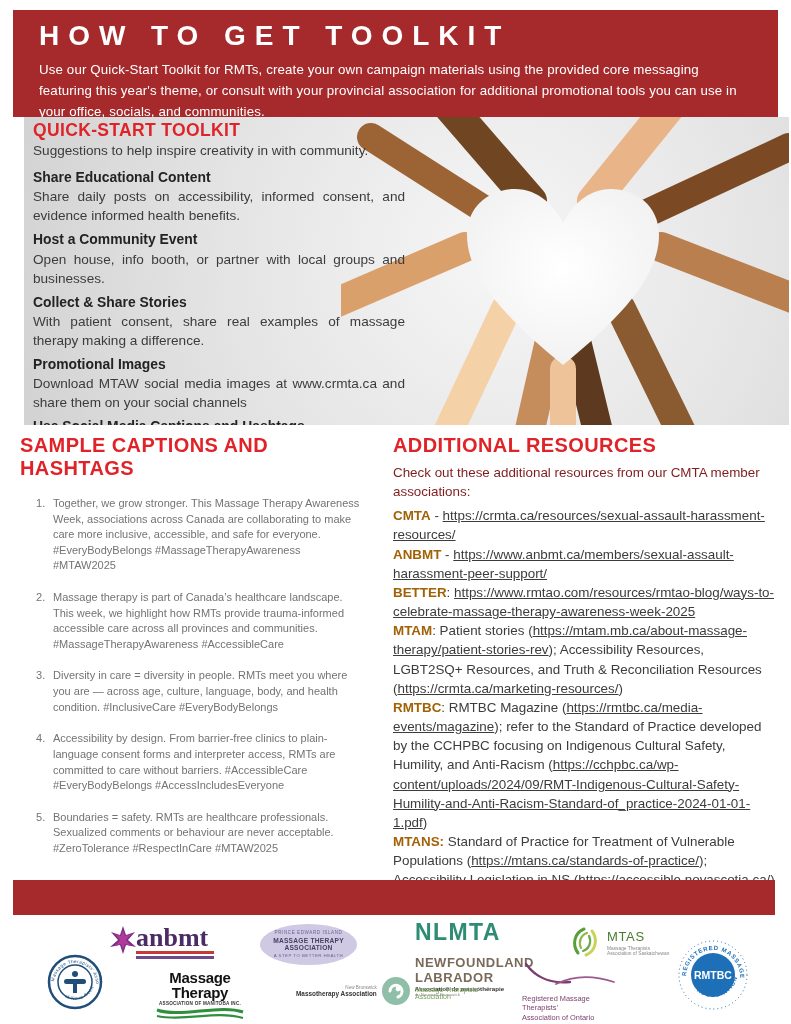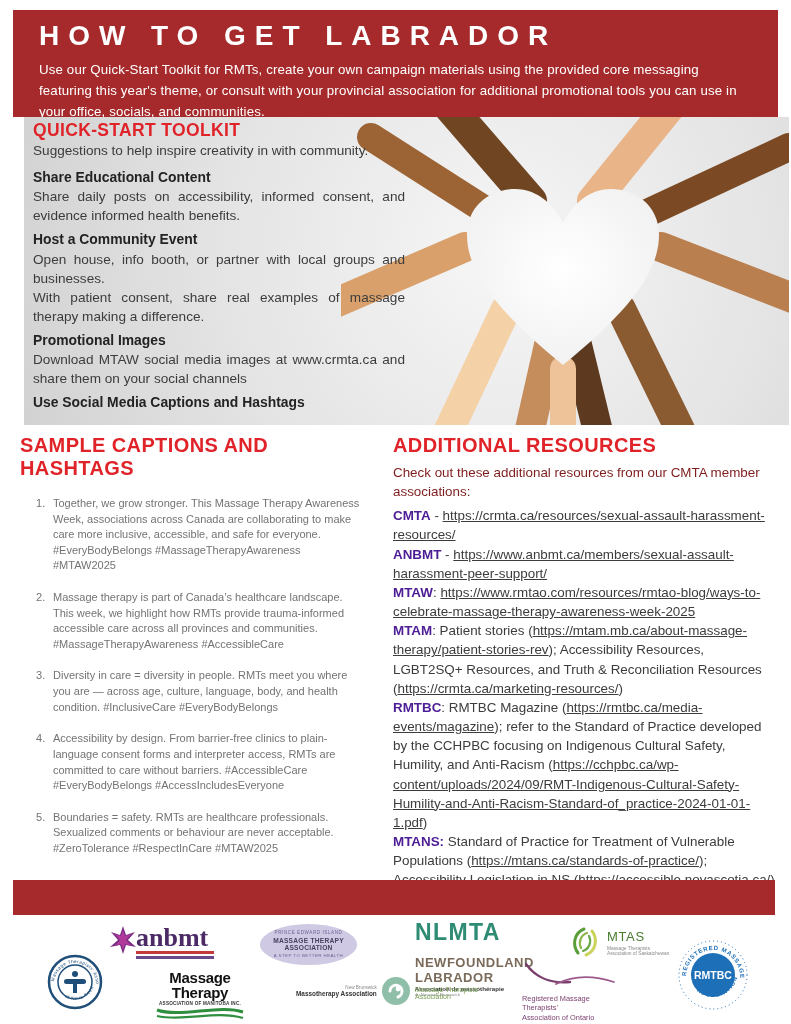--- a/index.html
+++ b/index.html
@@ -23,21 +23,21 @@
   
   .cols{position:absolute;left:13px;top:434px;width:765px;display:flex;gap:14px;}
   .col-left{width:366px;box-sizing:border-box;padding-left:7px;}
   .col-right{width:384px;box-sizing:border-box;}
   .sec-heading{color:#e02329;font-size:20px;font-weight:800;letter-spacing:0.02em;margin:0 0 6px 0;}
   ol.captions{margin:0;padding:0;list-style:none;counter-reset:cap;}
   ol.captions li{counter-increment:cap;position:relative;padding-left:17px;color:#737373;font-size:11px;line-height:1.42;margin:16px;}
   ol.captions li::before{content:counter(cap) ".";position:absolute;left:0;top:0;}
   .res-intro{color:#7f1d1d;font-size:13.4px;line-height:1.43;margin:0 0 5px 0;}
   .res-entry{color:#3c3c3c;font-size:13.4px;line-height:1.43;margin:0;word-wrap:break-word;}
-  .seg-b{font-weight:bold;color:#4c1d95;}
+  .seg-b{font-weight:bold;color:#a16207;}
   .seg-link{color:#3c3c3c;text-decoration:underline;cursor:pointer;}
 
   
   .bottom-bar{position:absolute;left:13px;top:880px;width:762px;height:35px;background:#a62a2c;}
 
   
   .footer{position:absolute;left:0;top:916px;width:791px;height:108px;background:#fff;}
   .logo{position:absolute;}
   .logo-anbmt{left:110px;top:10px;display:flex;align-items:flex-start;}
   .anbmt-word{font-family:"Liberation Serif",serif;font-weight:bold;color:#4b2a66;font-size:26px;line-height:0.9;}
@@ -70,21 +70,21 @@
   .rmtao-text{color:#7b3f6e;font-size:7.4px;line-height:1.25;margin-top:2px;}
   .logo-rmtbc{left:676px;top:22px;}
   .logo-mtans{left:47px;top:38px;}
 </style>
 </head>
 <body>
 
 <div class="page">
 
   <div class="banner">
-    <h1>HOW TO GET LABRADOR</h1>
+    <h1>HOW TO GET TOOLKIT</h1>
     <p>Use our Quick-Start Toolkit for RMTs, create your own campaign materials using the provided core messaging featuring this year's theme, or consult with your provincial association for additional promotional tools you can use in your office, socials, and communities.</p>
   </div>
 
   <div class="hero">
     <svg class="hands-svg" viewBox="0 0 448 308" aria-hidden="true">
       <defs>
         <radialGradient id="heartGlow" cx="50%" cy="45%" r="65%">
           <stop offset="0%" stop-color="#ffffff"></stop>
           <stop offset="100%" stop-color="#f0f0f0"></stop>
         </radialGradient>
@@ -106,20 +106,21 @@
     </svg>
 
     <div class="toolkit">
       <p class="toolkit-heading">QUICK-START TOOLKIT</p>
       <p class="toolkit-intro">Suggestions to help inspire creativity in with community.</p>
 
       <p class="tk-title">Share Educational Content</p>
       <p class="tk-body">Share daily posts on accessibility, informed consent, and evidence informed health benefits.</p>
       <p class="tk-title">Host a Community Event</p>
       <p class="tk-body">Open house, info booth, or partner with local groups and businesses.</p>
+      <p class="tk-title">Collect &amp; Share Stories</p>
       <p class="tk-body">With patient consent, share real examples of massage therapy making a difference.</p>
       <p class="tk-title">Promotional Images</p>
       <p class="tk-body">Download MTAW social media images at www.crmta.ca and share them on your social channels</p>
       <p class="tk-title">Use Social Media Captions and Hashtags</p>
 
     </div>
   </div>
 
   <div class="cols">
     <div class="col-left">
@@ -131,21 +132,21 @@
         <li>Accessibility by design. From barrier-free clinics to plain-language consent forms and interpreter access, RMTs are committed to care without barriers. #AccessibleCare #EveryBodyBelongs #AccessIncludesEveryone</li>
         <li>Boundaries = safety. RMTs are healthcare professionals. Sexualized comments or behaviour are never acceptable. #ZeroTolerance #RespectInCare #MTAW2025</li>
       </ol>
     </div>
 
     <div class="col-right">
       <p class="sec-heading">ADDITIONAL RESOURCES</p>
       <p class="res-intro">Check out these additional resources from our CMTA member associations:</p>
       <p class="res-entry"><span class="seg-b">CMTA</span><span> - </span><span class="seg-link">https://crmta.ca/resources/sexual-assault-harassment-resources/</span></p>
       <p class="res-entry"><span class="seg-b">ANBMT</span><span> -  </span><span class="seg-link">https://www.anbmt.ca/members/sexual-assault-harassment-peer-support/</span></p>
-      <p class="res-entry"><span class="seg-b">MTAW</span><span>: </span><span class="seg-link">https://www.rmtao.com/resources/rmtao-blog/ways-to-celebrate-massage-therapy-awareness-week-2025</span></p>
+      <p class="res-entry"><span class="seg-b">BETTER</span><span>: </span><span class="seg-link">https://www.rmtao.com/resources/rmtao-blog/ways-to-celebrate-massage-therapy-awareness-week-2025</span></p>
       <p class="res-entry"><span class="seg-b">MTAM</span><span>: Patient stories (</span><span class="seg-link">https://mtam.mb.ca/about-massage-therapy/patient-stories-rev</span><span>); Accessibility Resources, LGBT2SQ+ Resources, and Truth &amp; Reconciliation Resources (</span><span class="seg-link">https://crmta.ca/marketing-resources/</span><span>)</span></p>
       <p class="res-entry"><span class="seg-b">RMTBC</span><span>: RMTBC Magazine (</span><span class="seg-link">https://rmtbc.ca/media-events/magazine</span><span>); refer to the Standard of Practice developed by the CCHPBC focusing on Indigenous Cultural Safety, Humility, and Anti-Racism  (</span><span class="seg-link">https://cchpbc.ca/wp-content/uploads/2024/09/RMT-Indigenous-Cultural-Safety-Humility-and-Anti-Racism-Standard-of_practice-2024-01-01-1.pdf</span><span>)</span></p>
       <p class="res-entry"><span class="seg-b">MTANS:</span><span> Standard of Practice for Treatment of Vulnerable Populations (</span><span class="seg-link">https://mtans.ca/standards-of-practice/</span><span>); Accessibility Legislation in NS (</span><span class="seg-link">https://accessible.novascotia.ca/</span><span>)</span></p>
     </div>
   </div>
 
   <div class="bottom-bar"></div>
 
   <div class="footer">
 

